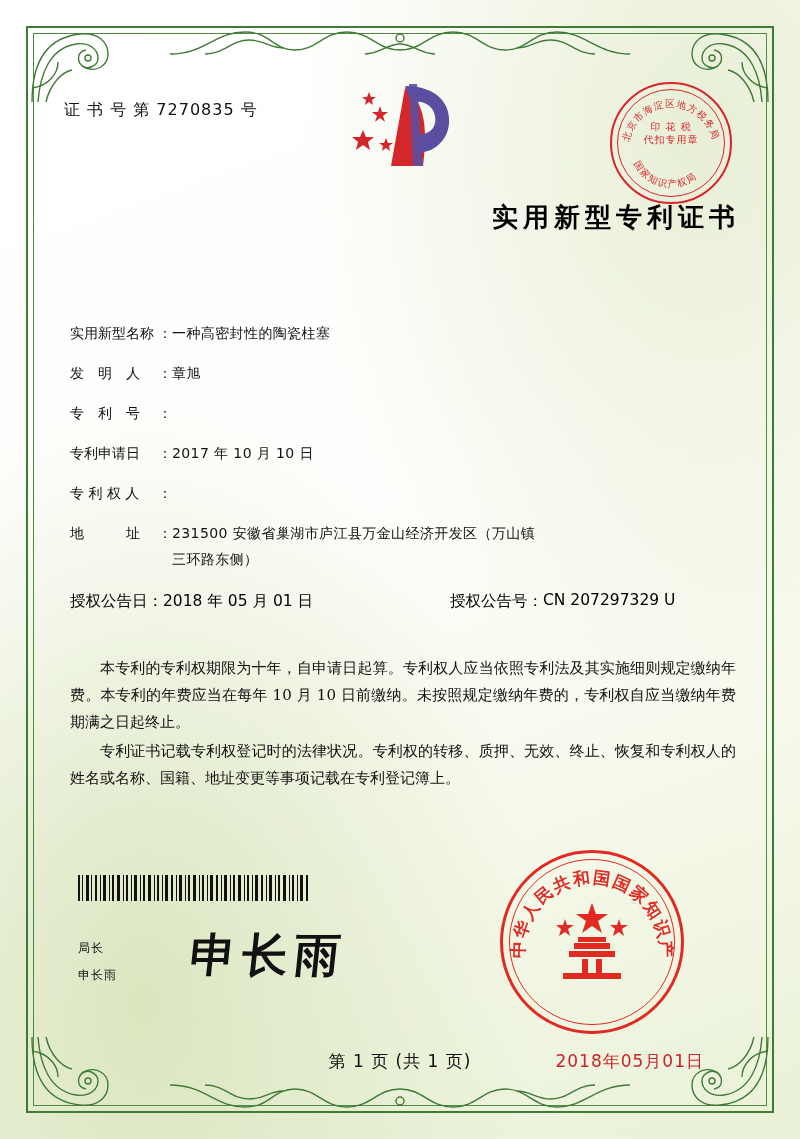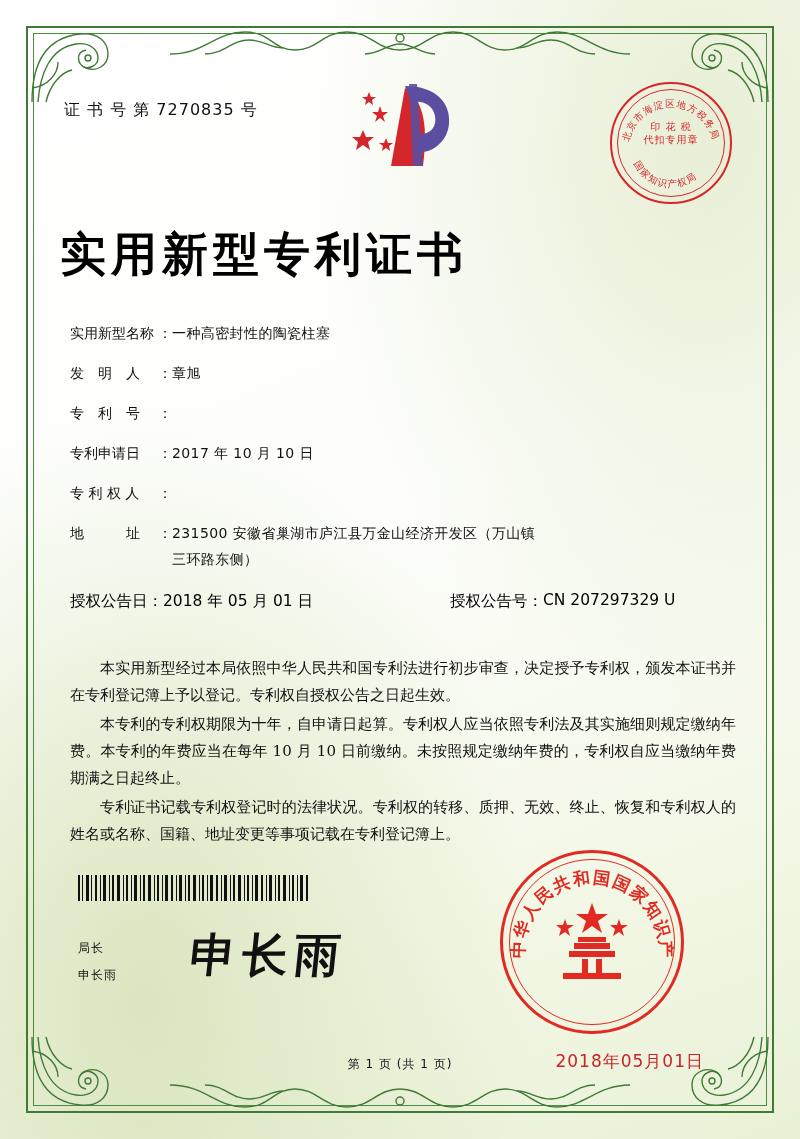--- a/index.html
+++ b/index.html
@@ -70,24 +70,24 @@
   .stamp-tax .arc{
     position:absolute;left:0;top:0;width:100%;height:100%;
   }
   .stamp-tax .mid{
     position:absolute;left:0;right:0;top:36px;
     text-align:center;font-size:10px;line-height:13px;
     color:#d9242a;letter-spacing:1px;
   }
 
   .title{
-    position:absolute;left:0;right:0;top:164px;
-    text-align:left;
+    position:absolute;left:0;right:0;top:140px;
+    text-align:right;
     font-family:"DejaVu Serif","Liberation Serif",serif;
-    font-weight:bold;font-size:46px;letter-spacing:5px;color:#000;
+    font-weight:bold;font-size:26px;letter-spacing:5px;color:#000;
   }
 
   .fields{position:absolute;left:10px;right:0;top:265px;}
   .field{
     display:flex;align-items:flex-start;
     margin-bottom:22px;font-size:14px;color:#111;
   }
   .f-label{
     width:88px;flex:0 0 88px;
     display:flex;justify-content:space-between;
@@ -134,21 +134,21 @@
     position:absolute;left:50%;top:50%;transform:translate(-50%,-50%);
     width:86px;height:86px;
   }
   .seal-date{
     position:absolute;right:36px;top:990px;
     font-size:17px;color:#c8242a;letter-spacing:1px;
   }
 
   .footer{
     position:absolute;left:0;right:0;bottom:6px;
-    text-align:center;font-size:12px;color:#111;letter-spacing:1px;
+    text-align:center;font-size:17px;color:#111;letter-spacing:1px;
   }
 </style>
 </head>
 <body>
 
 <div class="page">
 
   <div class="border-outer"></div>
   <div class="border-inner"></div>
 
@@ -295,21 +295,20 @@
         <div class="right">
           <span class="rl-label">授权公告号</span>
           <span>：</span>
           <span>CN 207297329 U</span>
         </div>
       </div>
 
     </div>
 
     <div class="paras">
-      <p>本实用新型经过本局依照中华人民共和国专利法进行初步审查，决定授予专利权，颁发本证书并在专利登记簿上予以登记。专利权自授权公告之日起生效。</p>
       <p>本专利的专利权期限为十年，自申请日起算。专利权人应当依照专利法及其实施细则规定缴纳年费。本专利的年费应当在每年 10 月 10 日前缴纳。未按照规定缴纳年费的，专利权自应当缴纳年费期满之日起终止。</p>
       <p>专利证书记载专利权登记时的法律状况。专利权的转移、质押、无效、终止、恢复和专利权人的姓名或名称、国籍、地址变更等事项记载在专利登记簿上。</p>
     </div>
 
     <div class="barcode">
       <svg viewBox="0 0 230 26" preserveAspectRatio="none">
         <g fill="#111">
           <rect x="0" y="0" width="2" height="26"></rect>
             <rect x="4" y="0" width="1" height="26"></rect>
           <rect x="8" y="0" width="3" height="26"></rect>

